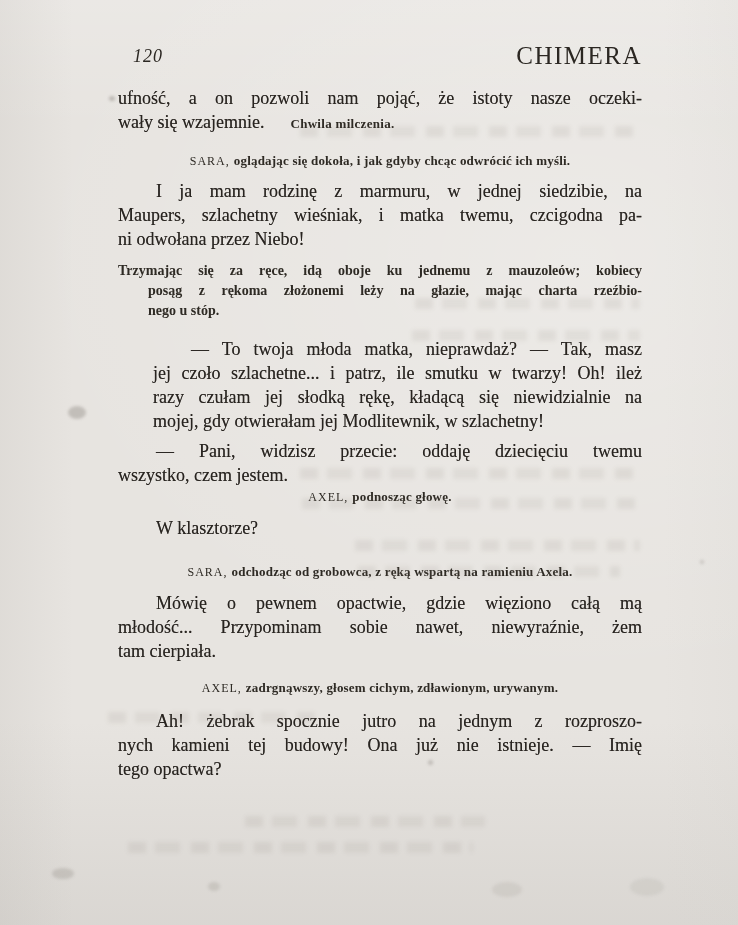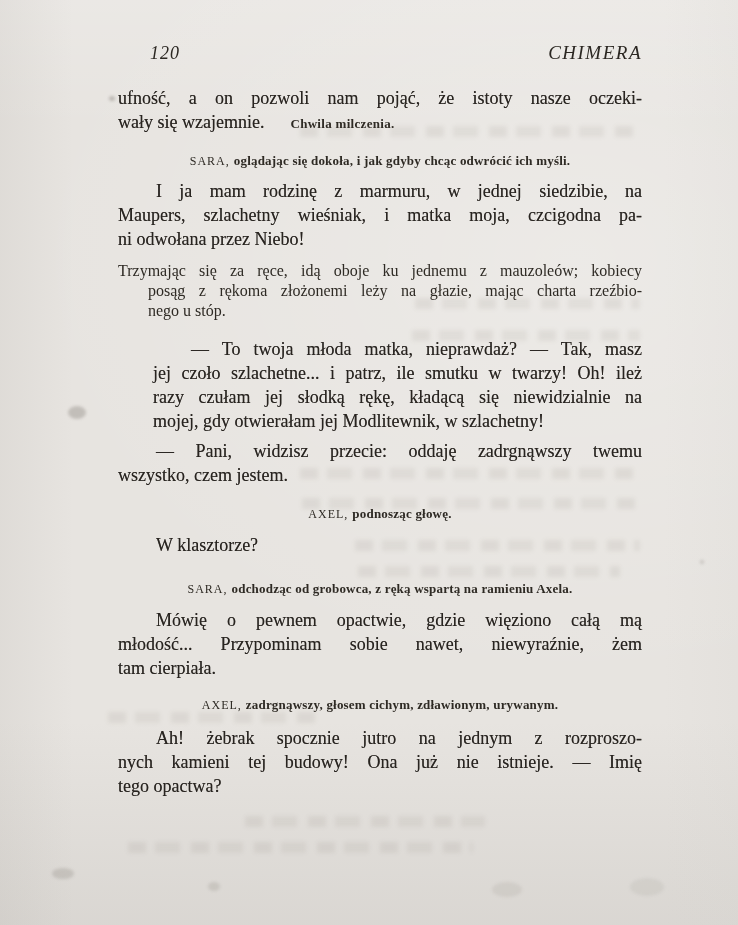--- a/index.html
+++ b/index.html
@@ -19,35 +19,34 @@
       linear-gradient(90deg, rgba(150,145,138,0.10), transparent 10%, transparent 90%, rgba(215,213,209,0.20)),
       linear-gradient(180deg, rgba(255,255,255,0.16), transparent 14%, transparent 78%, rgba(148,144,138,0.16));
     font-family: "Liberation Serif", "DejaVu Serif", serif;
     color: var(--ink, #26221d);
   }
 
   
   .running-head {
     position: absolute;
     top: 42px;
-    left: 150px;
+    left: 133px;
     right: 96px;
     display: flex;
     justify-content: space-between;
     align-items: center;
   }
   .pagenum {
     font-style: italic;
     font-size: 18px;
     letter-spacing: 1px;
     color: #2b2722;
   }
   .journal {
-    font-style: italic;
-    font-size: 19px;
+    font-size: 25px;
     letter-spacing: 1.5px;
     color: #2b2722;
   }
 
   
   .text-col {
     position: absolute;
     top: 86px;
     left: 118px;
     width: 524px;
@@ -86,22 +85,22 @@
     font-size: 12px;
     letter-spacing: 1px;
   }
   .speaker-dir {
     font-size: 13px;
     font-weight: bold;
     letter-spacing: 0.2px;
   }
 
   .stage-block {
-    font-size: 16px;
-    font-weight: normal;
+    font-size: 14px;
+    font-weight: bold;
     line-height: 20px;
     color: #2e2a24;
   }
   .stage-block .line {
     text-align: justify;
     text-align-last: justify;
   }
   .stage-block .line.cont { padding-left: 30px; }
   .stage-block .line.last { text-align-last: left; }
 
@@ -114,21 +113,21 @@
     color: #2e2a24;
   }
 
   
   .m-sara1 { margin-top: 15px; }
   .m-p2    { margin-top: 9px; }
   .m-stage { margin-top: 10px; }
   .m-p3    { margin-top: 16px; margin-left: 35px; }
   .m-dir1  { margin-top: 8px; }
   .m-p4    { margin-top: 6px; }
-  .m-axel1 { margin-top: 17px; text-align: center; }
+  .m-axel1 { margin-top: 0; text-align: center; }
   .m-p5    { margin-top: 10px; }
   .m-sara2 { margin-top: 22px; }
   .m-p6    { margin-top: 10px; }
   .m-axel2 { margin-top: 15px; }
   .m-p7    { margin-top: 12px; }
 
   
   .stain {
     position: absolute;
     border-radius: 50%;
@@ -167,40 +166,40 @@
       <div class="line last"><span>wały się wzajemnie.</span><span class="inline-dir">Chwila milczenia.</span></div>
     </div>
 
     <div class="speaker-line m-sara1">
       <span class="speaker-name">SARA,</span>
       <span class="speaker-dir">oglądając się dokoła, i jak gdyby chcąc odwrócić ich myśli.</span>
     </div>
 
     <div class="para m-p2">
       <div class="line indent">I ja mam rodzinę z marmuru, w jednej siedzibie, na</div>
-      <div class="line">Maupers, szlachetny wieśniak, i matka moja, czcigodna pa-</div>
+      <div class="line">Maupers, szlachetny wieśniak, i matka twemu, czcigodna pa-</div>
       <div class="line last">ni odwołana przez Niebo!</div>
     </div>
 
     <div class="stage-block m-stage">
       <div class="line">Trzymając się za ręce, idą oboje ku jednemu z mauzoleów; kobiecy</div>
       <div class="line cont">posąg z rękoma złożonemi leży na głazie, mając charta rzeźbio-</div>
       <div class="line cont last">nego u stóp.</div>
     </div>
 
     <div class="para m-p3">
       <div class="line indent">— To twoja młoda matka, nieprawdaż? — Tak, masz</div>
       <div class="line">jej czoło szlachetne... i patrz, ile smutku w twarzy! Oh! ileż</div>
       <div class="line">razy czułam jej słodką rękę, kładącą się niewidzialnie na</div>
       <div class="line last">mojej, gdy otwierałam jej Modlitewnik, w szlachetny!</div>
     </div>
 
 
     <div class="para m-p4">
-      <div class="line indent">— Pani, widzisz przecie: oddaję zadrgnąwszy twemu</div>
+      <div class="line indent">— Pani, widzisz przecie: oddaję dziecięciu twemu</div>
       <div class="line last">wszystko, czem jestem.</div>
     </div>
 
     <div class="speaker-line m-axel1">
       <span class="speaker-name">AXEL,</span>
       <span class="speaker-dir">podnosząc głowę.</span>
     </div>
 
     <div class="para m-p5">
       <div class="line last indent">W klasztorze?</div>

